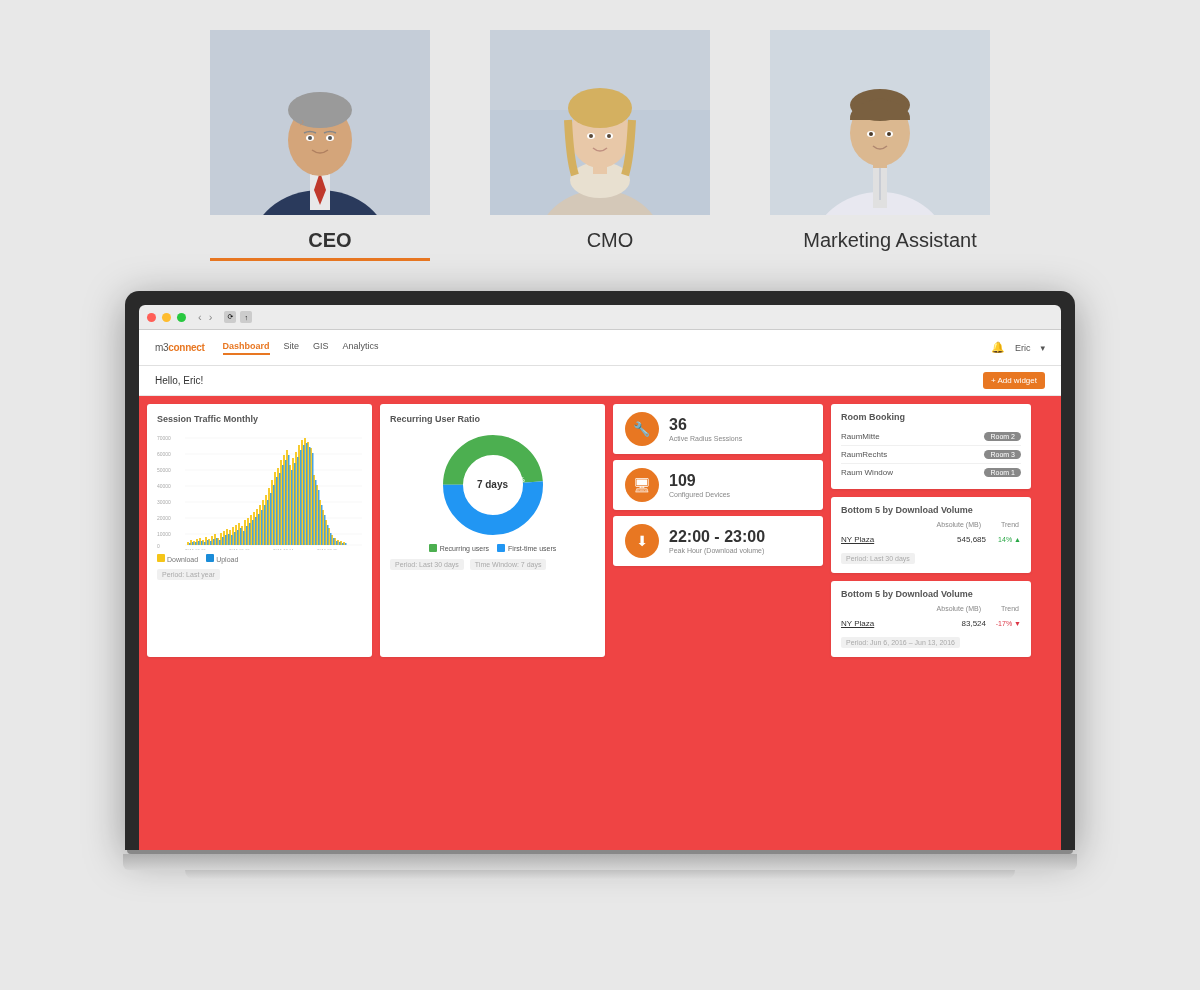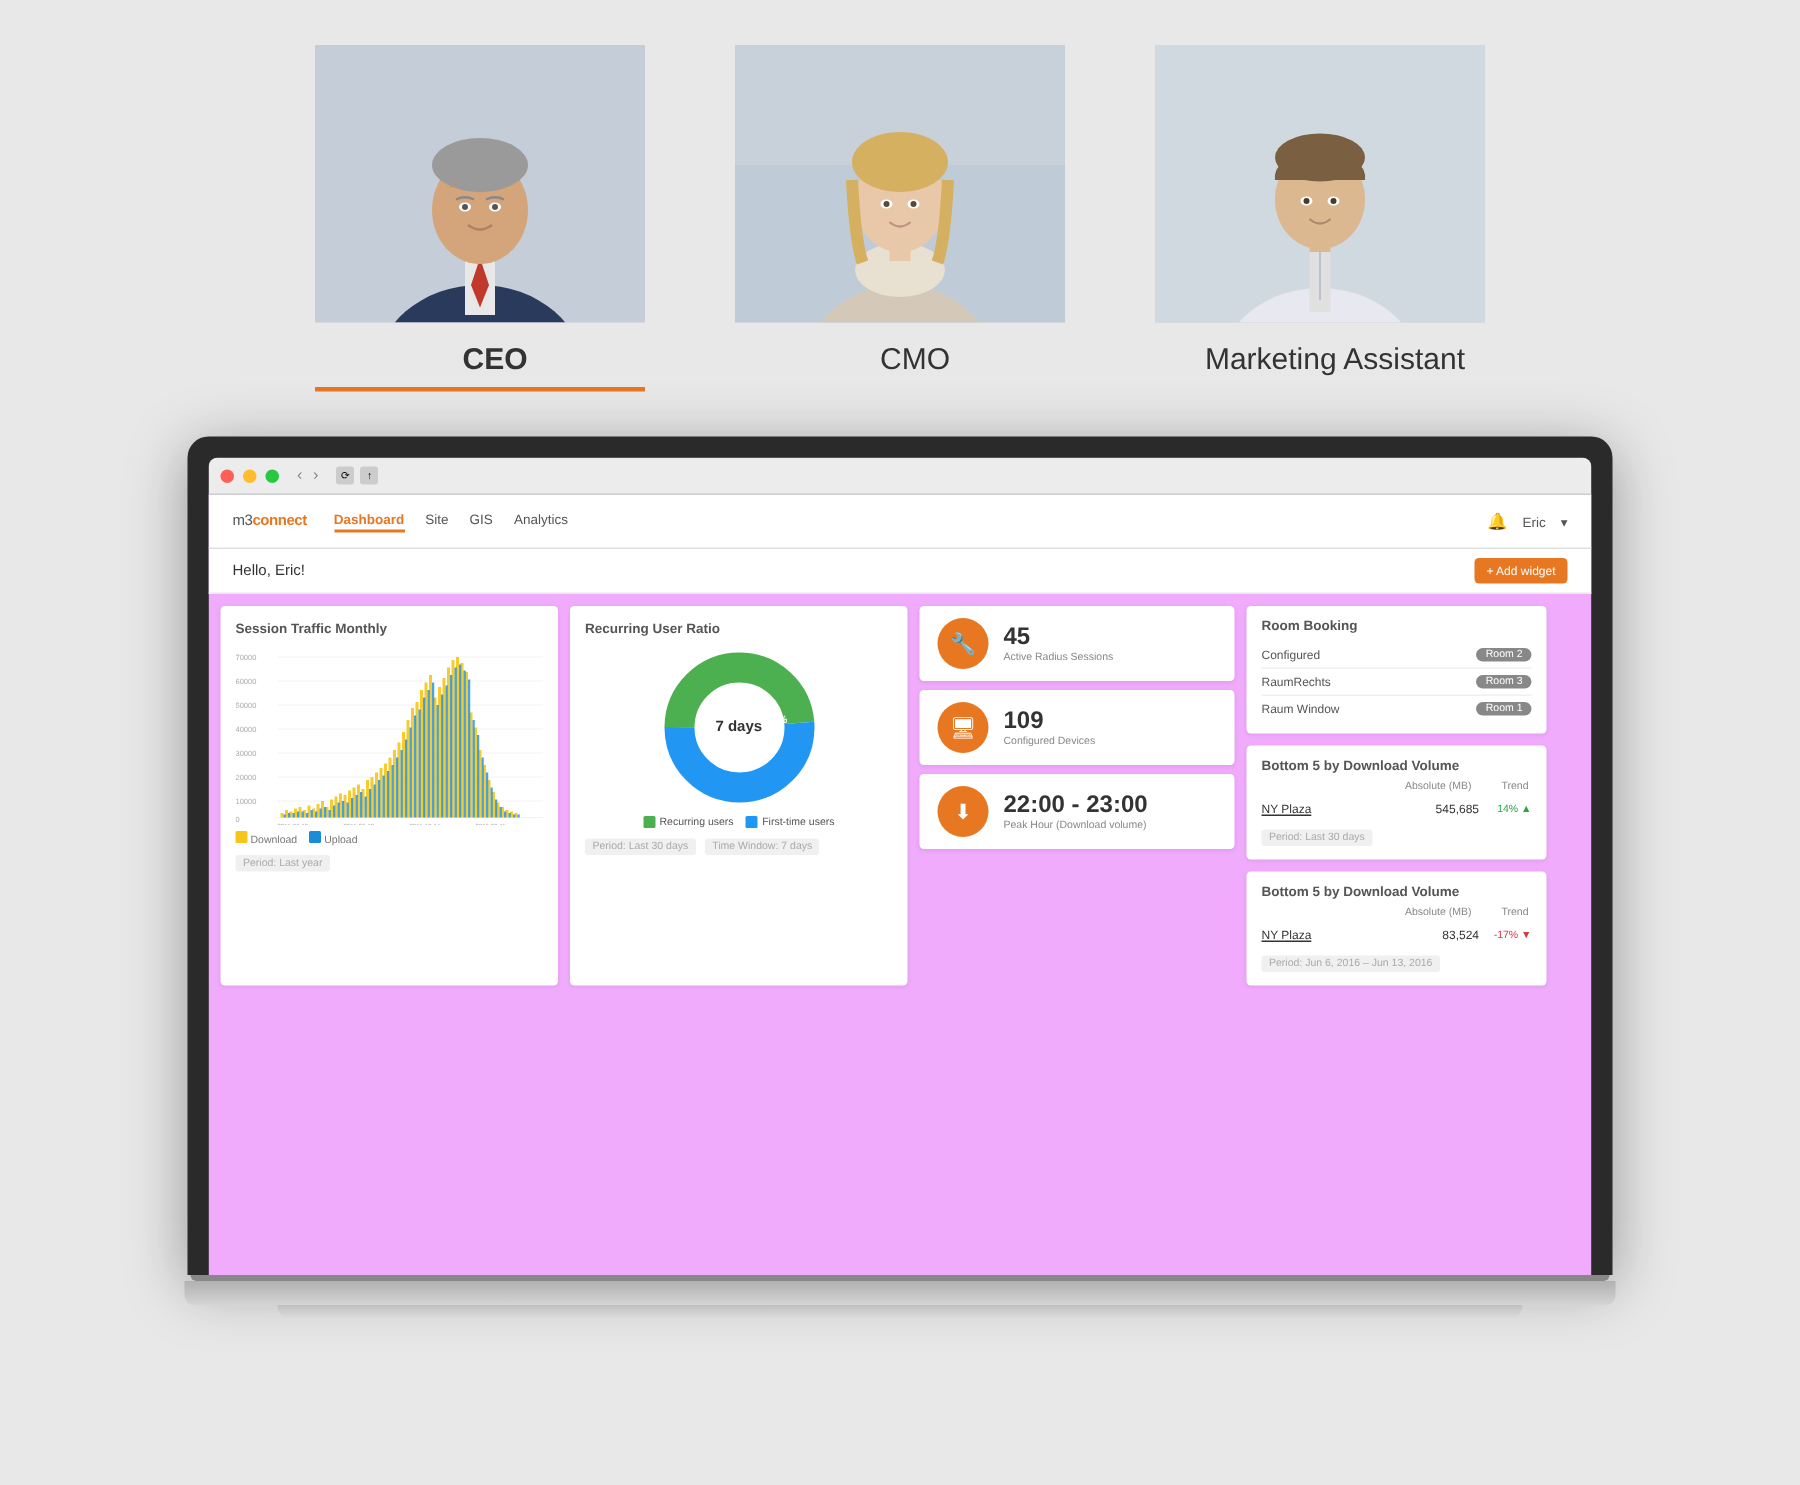--- a/index.html
+++ b/index.html
@@ -112,21 +112,21 @@
       text-align: center;
     }
     .browser-actions { display: flex; gap: 4px; margin-left: 4px; }
     .browser-btn {
       width: 12px; height: 12px; border-radius: 2px;
       background: #ccc; font-size: 7px; display: flex; align-items:center; justify-content:center;
     }
 
     
     .dash-page {
-      background: #f0abfc;
+      background: #ef4444;
       min-height: 520px;
     }
     
     .dash-nav {
       background: #fff;
       display: flex;
       align-items: center;
       padding: 0 16px;
       height: 36px;
       border-bottom: 1px solid #e0e0e0;
@@ -632,21 +632,21 @@
                 <div class="period-label">Period: Last 30 days</div>
                 <div class="period-label">Time Window: 7 days</div>
               </div>
             </div>
 
             <div class="stats-col">
 
               <div class="stat-card">
                 <div class="stat-icon">🔧</div>
                 <div class="stat-info">
-                  <div class="stat-number">45</div>
+                  <div class="stat-number">36</div>
                   <div class="stat-label">Active Radius Sessions</div>
                 </div>
               </div>
 
               <div class="stat-card">
                 <div class="stat-icon">🖥</div>
                 <div class="stat-info">
                   <div class="stat-number">109</div>
                   <div class="stat-label">Configured Devices</div>
                 </div>
@@ -659,21 +659,21 @@
                   <div class="stat-label">Peak Hour (Download volume)</div>
                 </div>
               </div>
             </div>
 
             <div class="right-col">
 
               <div class="widget room-booking-widget">
                 <div class="widget-title">Room Booking</div>
                 <div class="room-row">
-                  <span>Configured</span>
+                  <span>RaumMitte</span>
                   <span class="room-badge">Room 2</span>
                 </div>
                 <div class="room-row">
                   <span>RaumRechts</span>
                   <span class="room-badge">Room 3</span>
                 </div>
                 <div class="room-row">
                   <span>Raum Window</span>
                   <span class="room-badge">Room 1</span>
                 </div>

